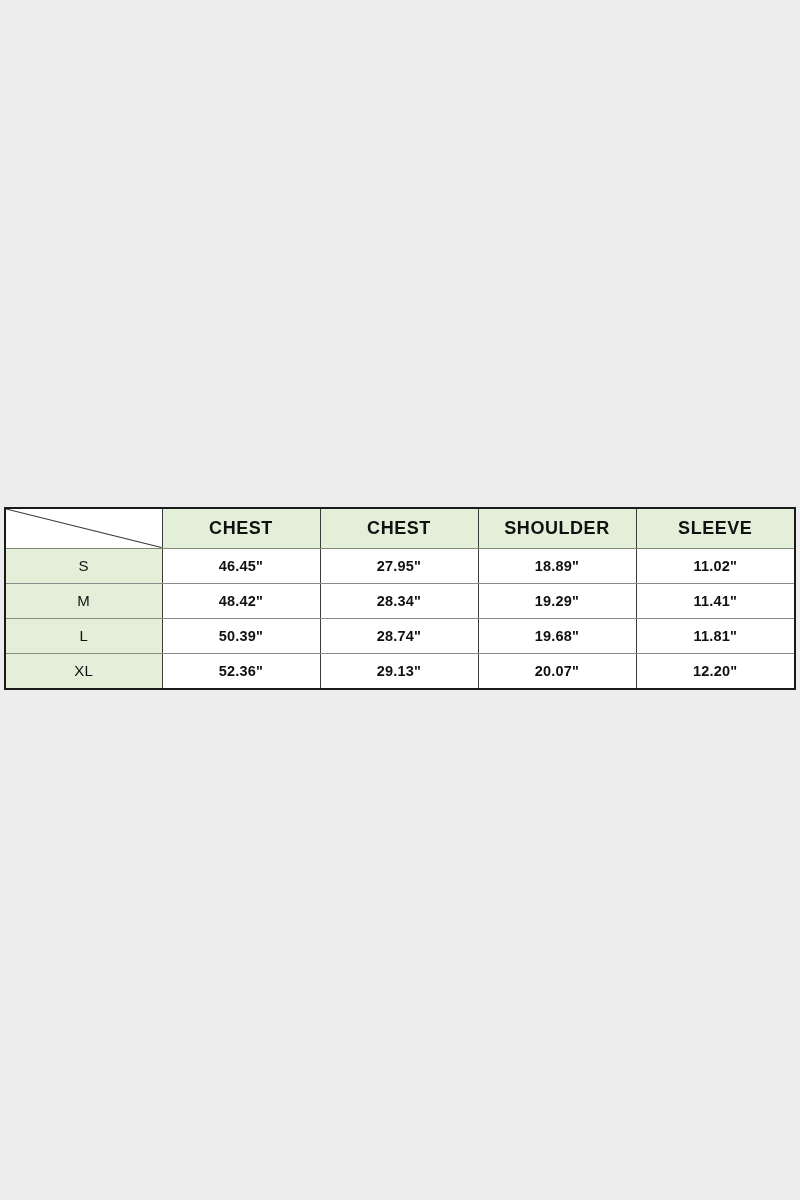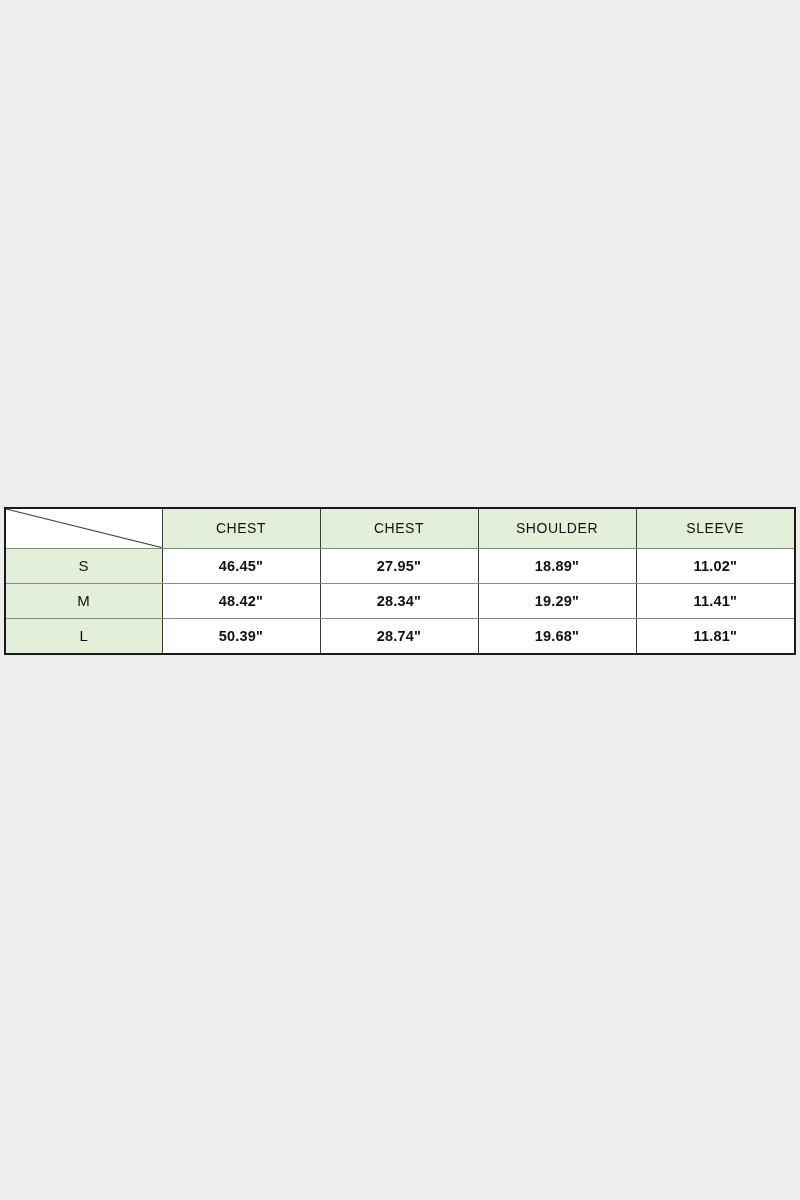--- a/index.html
+++ b/index.html
@@ -44,22 +44,22 @@
     text-align: center;
     vertical-align: middle;
     padding: 0;
     color: #111111;
   }
 
   
   table.size-chart thead tr { height: 40px; }
   table.size-chart thead th {
     background: #e3efd9;
-    font-size: 14px;
-    font-weight: normal;
+    font-size: 18px;
+    font-weight: bold;
     letter-spacing: 0.55px;
     border-top: none;
     border-bottom: 1.4px solid #7d8a74;
   }
 
   
   table.size-chart th.corner-cell {
     background: #ffffff;
     position: relative;
     padding: 0;
@@ -142,15 +142,22 @@
         <td class="value-cell">19.29"</td>
         <td class="value-cell">11.41"</td>
       </tr>
       <tr>
         <td class="size-cell">L</td>
         <td class="value-cell">50.39"</td>
         <td class="value-cell">28.74"</td>
         <td class="value-cell">19.68"</td>
         <td class="value-cell">11.81"</td>
       </tr>
+      <tr>
+        <td class="size-cell">XL</td>
+        <td class="value-cell">52.36"</td>
+        <td class="value-cell">29.13"</td>
+        <td class="value-cell">20.07"</td>
+        <td class="value-cell">12.20"</td>
+      </tr>
     </tbody>
   </table>
 </div>
 
 </body></html>

